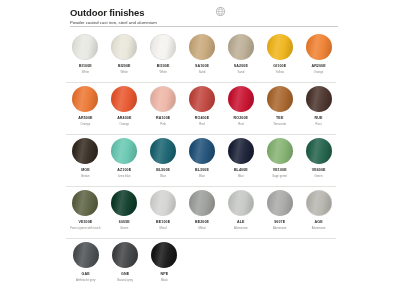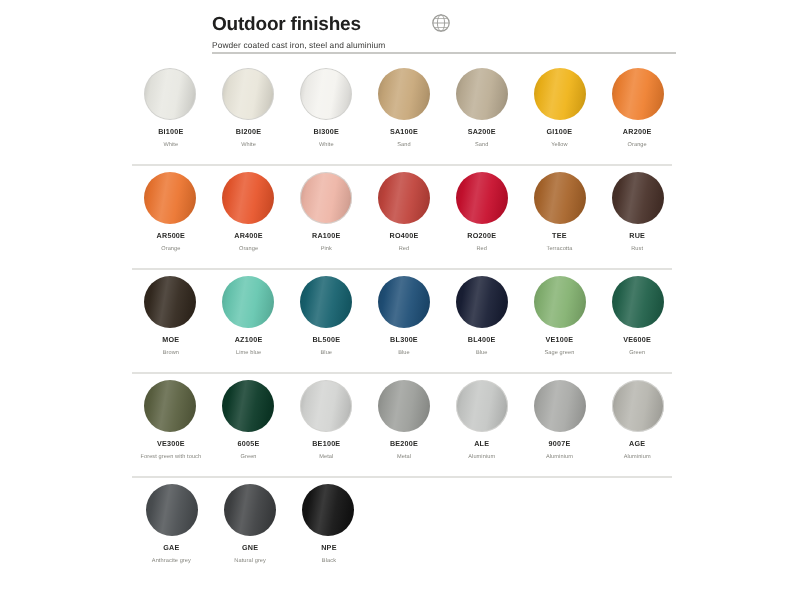--- a/index.html
+++ b/index.html
@@ -26,21 +26,20 @@
     top: 0px;
     width: 276px;
     height: 300px;
     background: #ffffff;
   }
 
   
   .header {
     position: relative;
     padding-top: 7px;
-    margin-left: 36px;
   }
 
   .title {
     font-size: 9.5px;
     font-weight: bold;
     color: #20201f;
     letter-spacing: -0.1px;
     line-height: 11px;
     margin: 0 0 2px 8px;
   }

